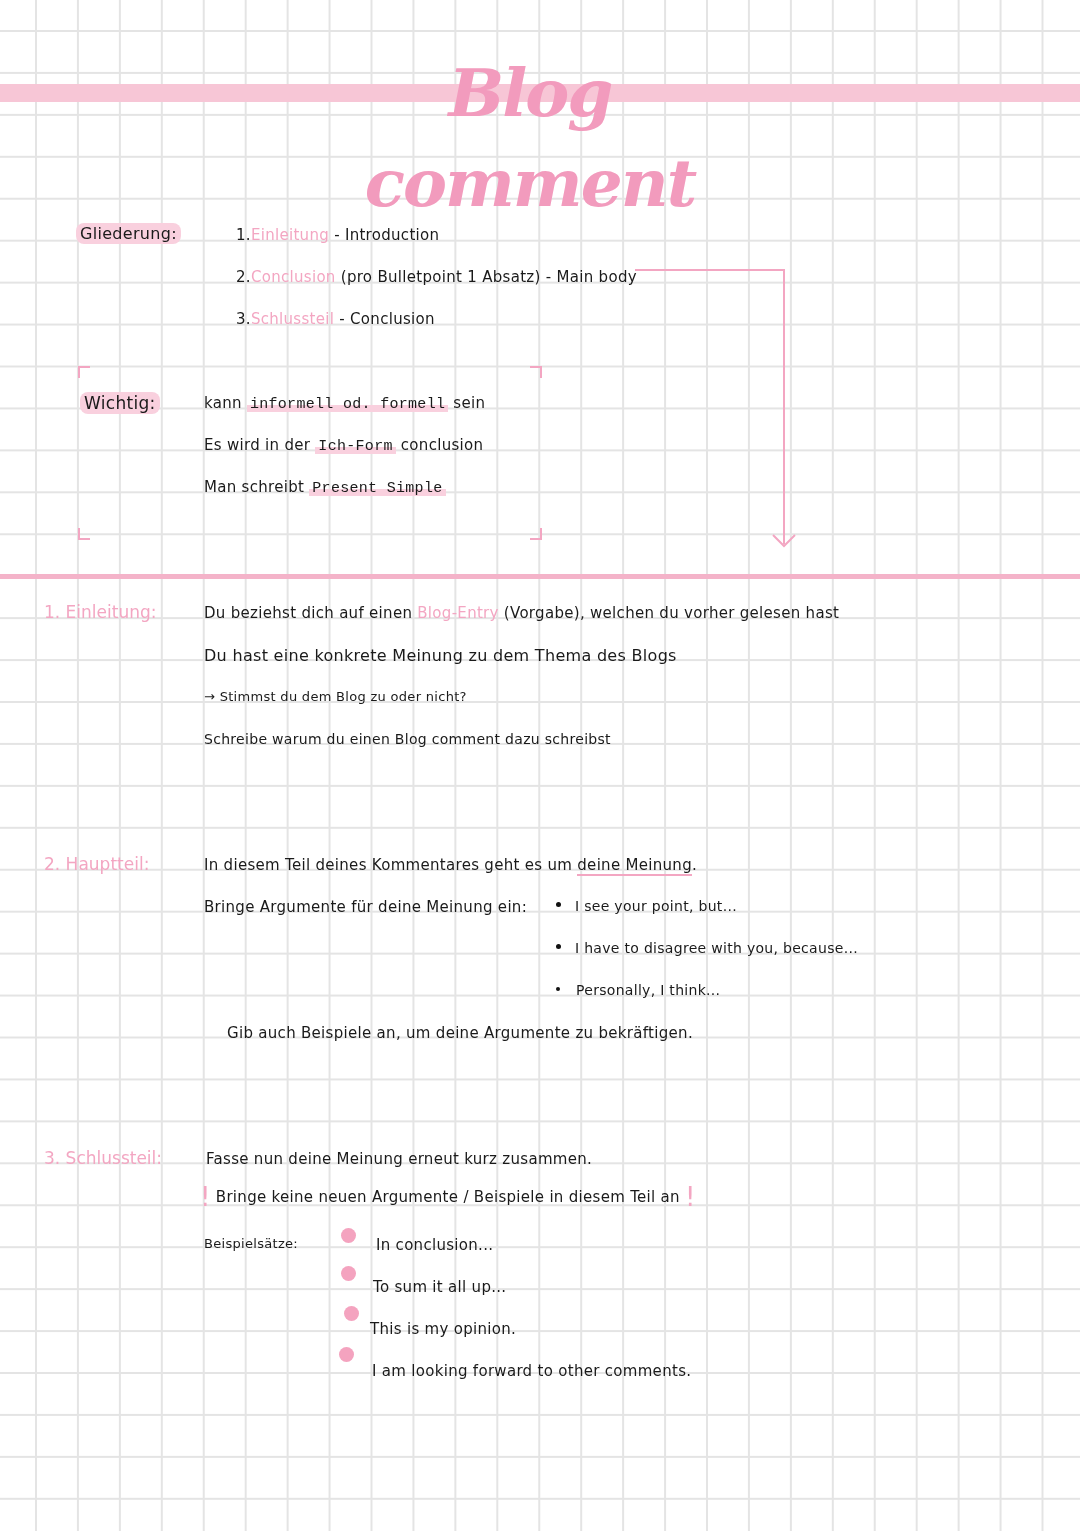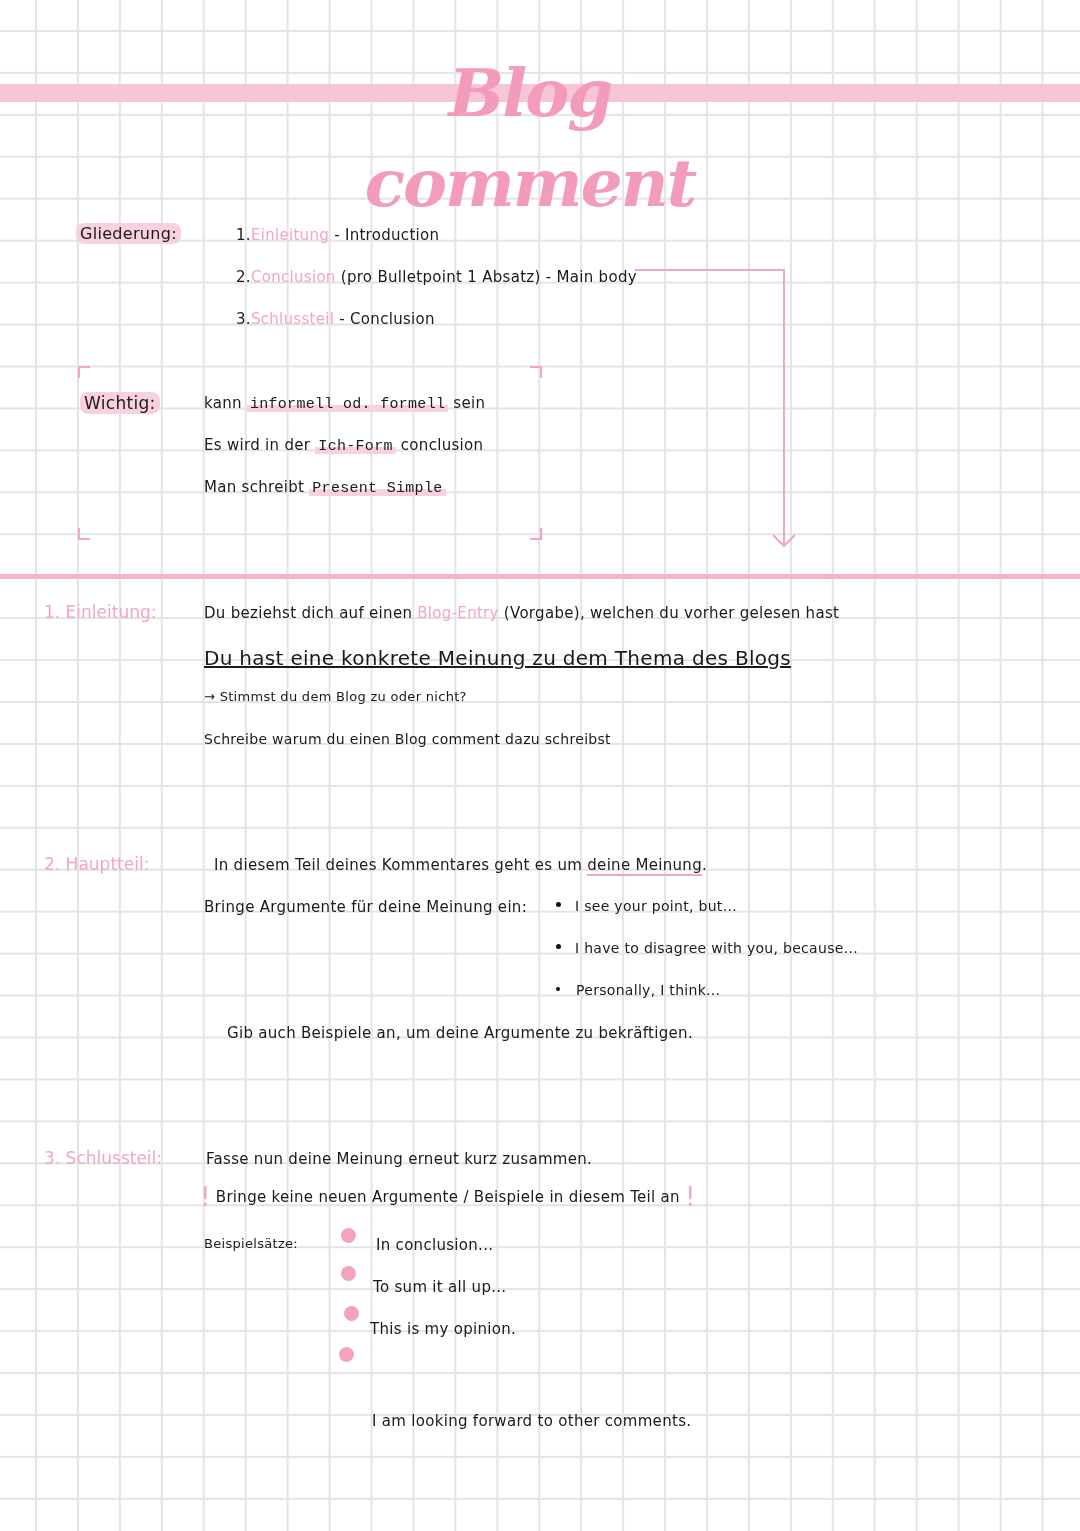--- a/index.html
+++ b/index.html
@@ -105,29 +105,29 @@
 <div class="abs txt" style="left:204px;top:478px;">
   <span>Man schreibt </span><span class="hl">Present Simple</span><span></span>
 </div>
 
 <div class="band" style="top:574px;height:5px;background:#f4b3c9;"></div>
 
 <div class="abs label-pink" style="left:44px;top:602px;">1. Einleitung:</div>
 <div class="abs txt" style="left:204px;top:604px;">
   <span>Du beziehst dich auf einen </span><span class="pink">Blog-Entry</span><span> (Vorgabe), welchen du vorher gelesen hast</span>
 </div>
-<div class="abs txt" style="left:204px;top:646px;font-size:20px;text-decoration:underline;">Du hast eine konkrete Meinung zu dem Thema des Blogs</div>
+<div class="abs txt" style="left:204px;top:646px;font-size:16px;">Du hast eine konkrete Meinung zu dem Thema des Blogs</div>
 <div class="abs txt" style="left:204px;top:689px;font-size:13px;">
   <span>→</span>
   <span>Stimmst du dem Blog zu oder nicht?</span>
 </div>
 <div class="abs txt" style="left:204px;top:731px;font-size:14px;">Schreibe warum du einen Blog comment dazu schreibst</div>
 
 <div class="abs label-pink" style="left:44px;top:854px;">2. Hauptteil:</div>
-<div class="abs txt" style="left:204px;top:856px;margin-left:10px;">
+<div class="abs txt" style="left:204px;top:856px;">
   <span>In diesem Teil deines Kommentares geht es um </span><span class="underline-pink">deine Meinung</span><span>.</span>
 </div>
 <div class="abs txt" style="left:204px;top:898px;">Bringe Argumente für deine Meinung ein:</div>
 
 <div class="abs txt" style="left:556px;top:898px;font-size:14px;">
   <span class="dot-black" style="margin-right:14px;vertical-align:4px;"></span><span>I see your point, but...</span>
 </div>
 <div class="abs txt" style="left:556px;top:940px;font-size:14px;">
   <span class="dot-black" style="margin-right:14px;vertical-align:4px;"></span><span>I have to disagree with you, because...</span>
 </div>
@@ -148,13 +148,13 @@
 <div class="dot-pink" style="left:341px;top:1228px;"></div>
 <div class="abs txt" style="left:376px;top:1236px;">In conclusion...</div>
 
 <div class="dot-pink" style="left:341px;top:1266px;"></div>
 <div class="abs txt" style="left:373px;top:1278px;">To sum it all up...</div>
 
 <div class="dot-pink" style="left:344px;top:1306px;"></div>
 <div class="abs txt" style="left:370px;top:1320px;text-align:right;">This is my opinion.</div>
 
 <div class="dot-pink" style="left:339px;top:1347px;"></div>
-<div class="abs txt" style="left:372px;top:1412px;text-align:right;">I am looking forward to other comments.</div>
+<div class="abs txt" style="left:372px;top:1362px;text-align:right;">I am looking forward to other comments.</div>
 
 </body></html>

